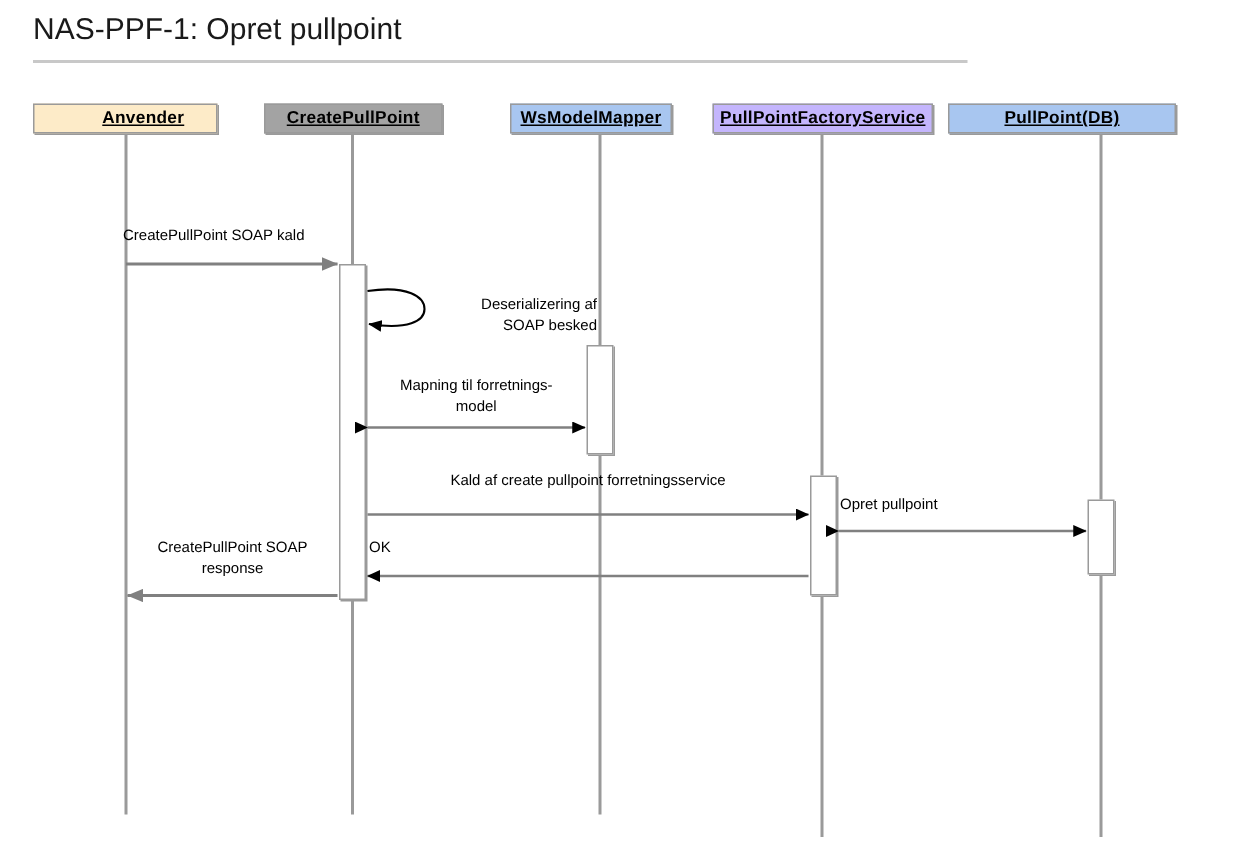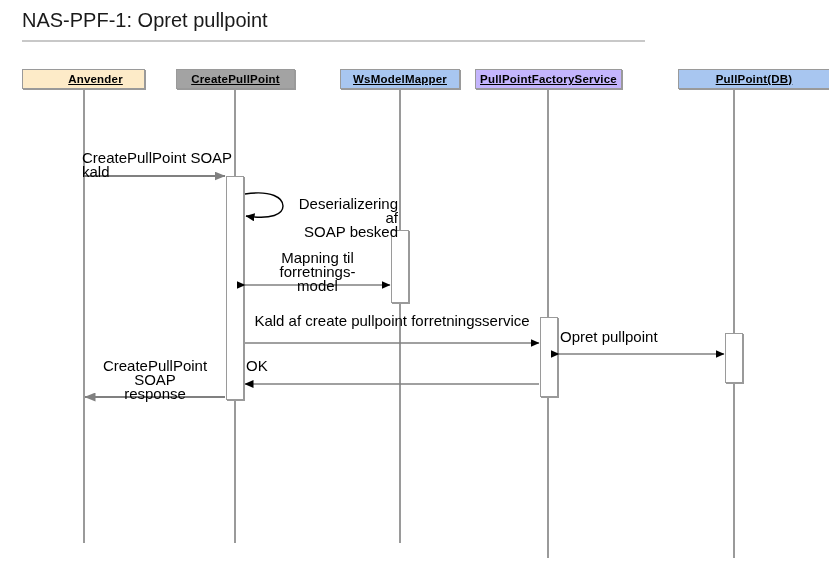--- a/index.html
+++ b/index.html
@@ -56,21 +56,21 @@
   }
   .activation-bar {
     position: absolute;
     box-sizing: border-box;
     background: #ffffff;
     border: 1px solid #9a9a9a;
     box-shadow: 1px 1px 0 0 #9a9a9a;
   }
   .msg-label {
     position: absolute;
-    font-size: 15px;
+    font-size: 10px;
     color: #000000;
     text-align: center;
     line-height: 14px;
     white-space: pre-line;
   }
   .arrow-svg {
     position: absolute;
     overflow: visible;
   }
 </style>
@@ -87,27 +87,27 @@
   <div class="lifeline-line" style="left:399px; top:89px; height:454px;"></div>
   <div class="lifeline-line" style="left:547px; top:89px; height:469px;"></div>
   <div class="lifeline-line" style="left:733px; top:89px; height:469px;"></div>
 
   <div class="participant-box" style="left:22px; top:69px; width:123px; height:20px; background:#fdebc8;padding-left:24px;">
     <span>Anvender</span>
   </div>
   <div class="participant-box" style="left:176px; top:69px; width:119px; height:20px; background:#a3a3a3;">
     <span>CreatePullPoint</span>
   </div>
-  <div class="participant-box" style="left:340px; top:69px; width:120px; height:20px; background:#a8c6f0;">
+  <div class="participant-box" style="left:340px; top:69px; width:108px; height:20px; background:#a8c6f0;">
     <span>WsModelMapper</span>
   </div>
   <div class="participant-box" style="left:475px; top:69px; width:147px; height:20px; background:#c4b5fd;">
     <span>PullPointFactoryService</span>
   </div>
-  <div class="participant-box" style="left:678px; top:69px; width:152px; height:20px; background:#a8c6f0;text-align:center;">
+  <div class="participant-box" style="left:632px; top:69px; width:152px; height:20px; background:#a8c6f0;text-align:center;">
     <span>PullPoint(DB)</span>
   </div>
 
   <div class="activation-bar" style="left:226px; top:176px; width:18px; height:224px;"></div>
   <div class="activation-bar" style="left:391px; top:230px; width:18px; height:73px;"></div>
   <div class="activation-bar" style="left:540px; top:317px; width:18px; height:80px;"></div>
   <div class="activation-bar" style="left:725px; top:333px; width:18px; height:50px;"></div>
 
   <svg class="arrow-svg" style="left:0; top:0;" width="829" height="578" viewBox="0 0 829 578">
     <defs>

